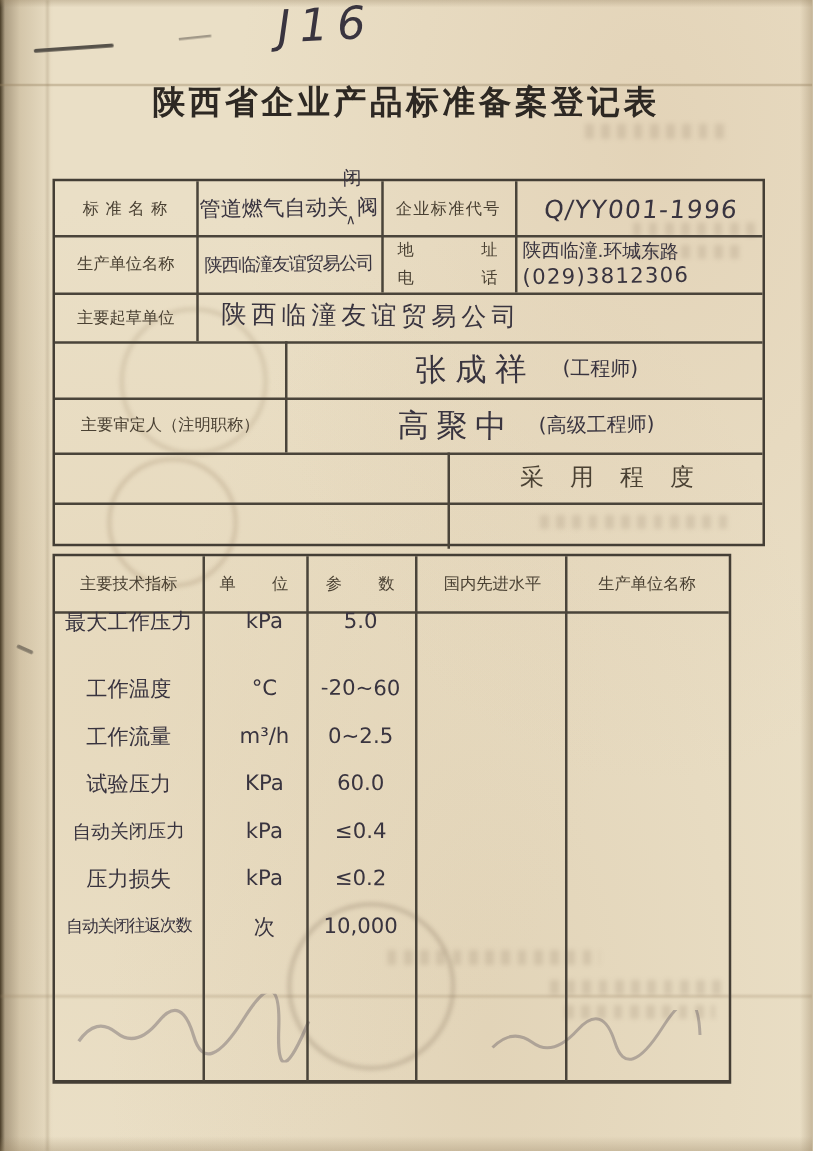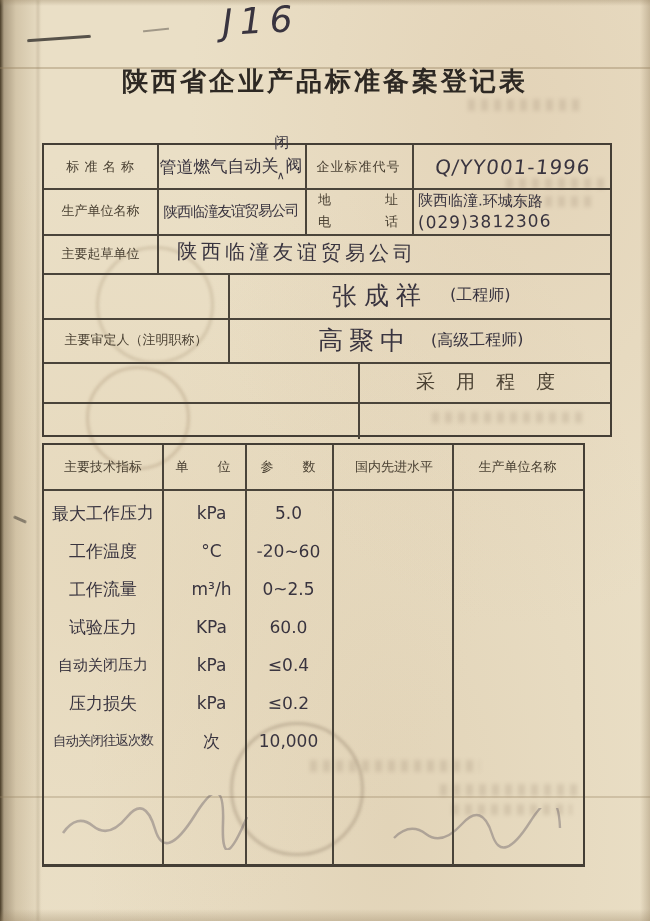--- a/index.html
+++ b/index.html
@@ -181,21 +181,21 @@
     <div class="abs line" style="left:201px;top:0;width:1.5px;height:420px;"></div>
     <div class="abs line" style="left:288px;top:0;width:1.5px;height:420px;"></div>
     <div class="abs line" style="left:408px;top:0;width:1.5px;height:420px;"></div>
 
     <div class="abs cell lbl" style="left:0;top:0;width:118px;height:44px;letter-spacing:0;">主要技术指标</div>
     <div class="abs cell lbl" style="left:118px;top:0;width:83px;height:44px;">单　　位</div>
     <div class="abs cell lbl" style="left:201px;top:0;width:87px;height:44px;">参　　数</div>
     <div class="abs cell lbl" style="left:288px;top:0;width:124px;height:44px;letter-spacing:0;">国内先进水平</div>
     <div class="abs cell lbl" style="left:408px;top:0;width:131px;height:44px;letter-spacing:0;">生产单位名称</div>
 
-    <div class="t2-row" style="top:49px;">
+    <div class="t2-row" style="top:33px;">
       <div class="t2-ind hw">最大工作压力</div>
       <div class="t2-unit hw">kPa</div>
       <div class="t2-param hw">5.0</div>
     </div>
     <div class="t2-row" style="top:87px;">
       <div class="t2-ind hw">工作温度</div>
       <div class="t2-unit hw">°C</div>
       <div class="t2-param hw">-20~60</div>
     </div>
     <div class="t2-row" style="top:125px;">

